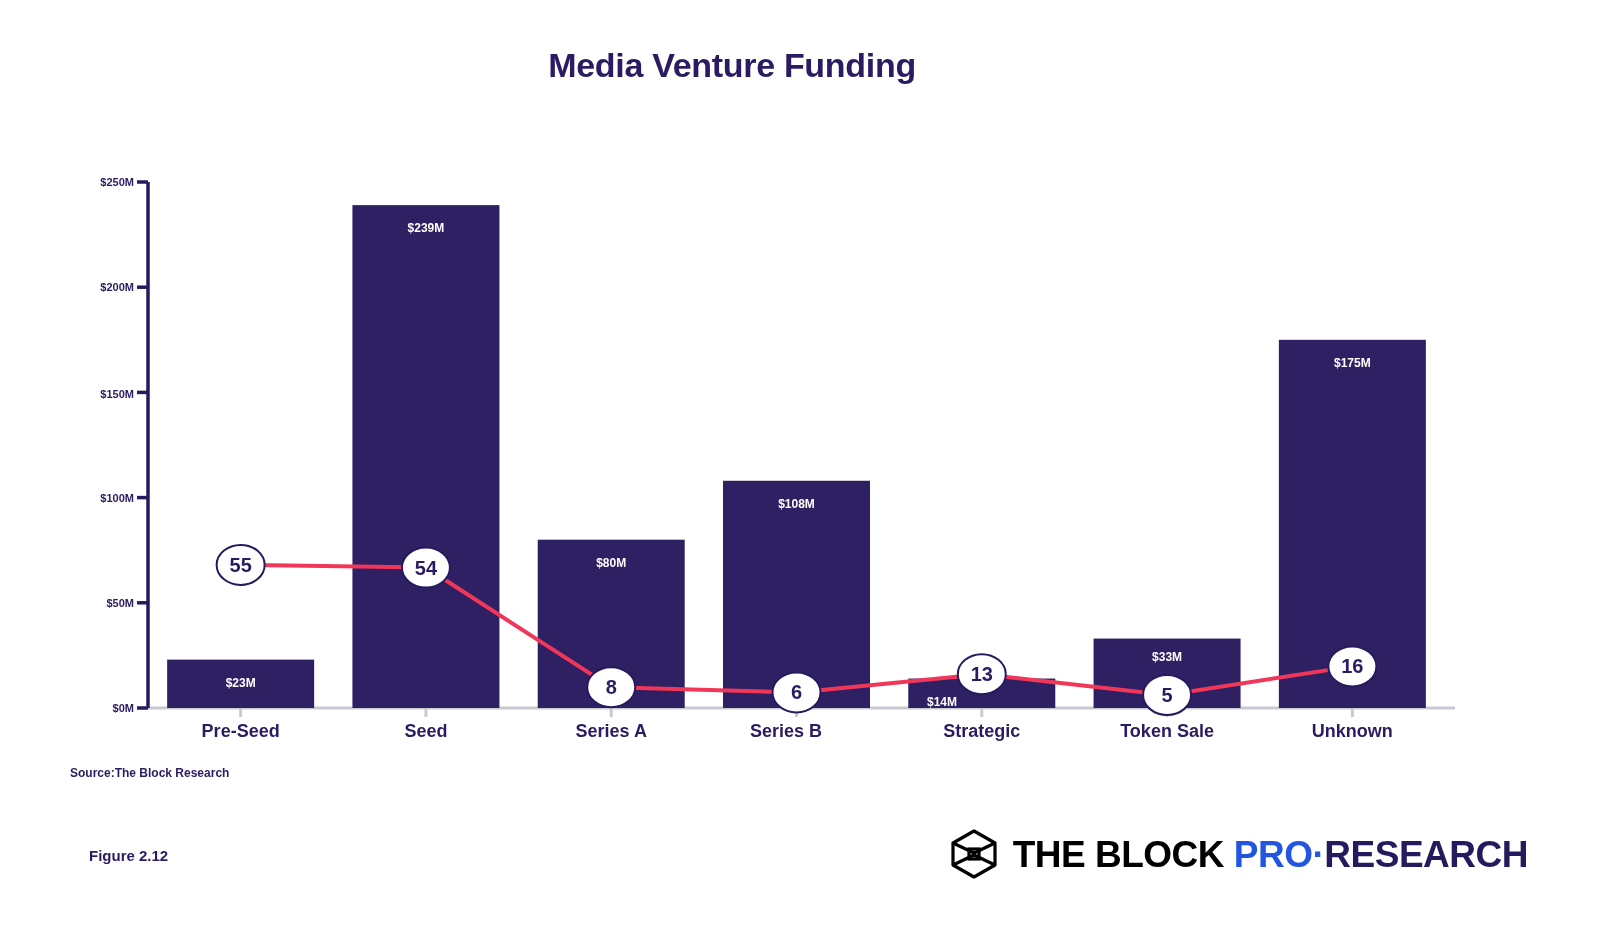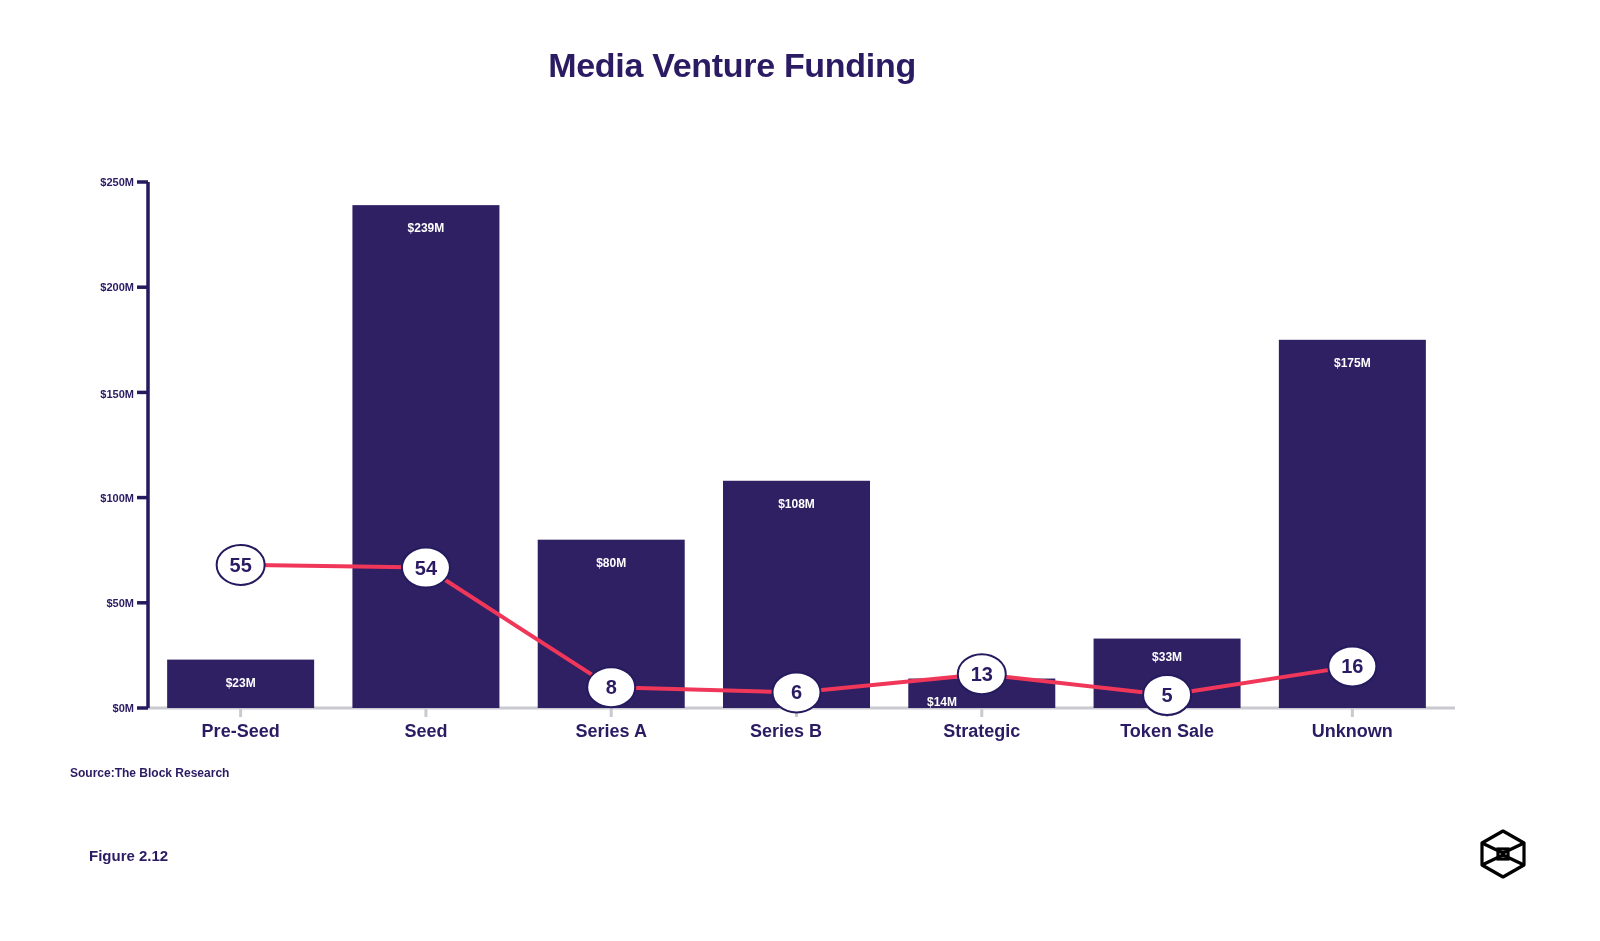--- a/index.html
+++ b/index.html
@@ -217,13 +217,16 @@
 
 <div id="logo">
   <span>
     <svg id="logo-mark" width="50" height="52" viewBox="0 0 50 52">
       <polygon points="25,3 46,15 46,37 25,49 4,37 4,15" fill="none" stroke="#000000" stroke-width="3.2" stroke-linejoin="round"></polygon>
       <polyline points="4,15 25,25 46,15" fill="none" stroke="#000000" stroke-width="3.2" stroke-linejoin="round"></polyline>
       <polyline points="4,37 25,27 46,37" fill="none" stroke="#000000" stroke-width="3.2" stroke-linejoin="round"></polyline>
       <rect x="20" y="21" width="10" height="10" fill="none" stroke="#000000" stroke-width="3.2"></rect>
     </svg>
   </span>
+  <span id="logo-text">
+    <span class="logo-the-block">THE BLOCK</span><span>&nbsp;</span><span class="logo-pro">PRO</span><span class="logo-dot">·</span><span class="logo-research">RESEARCH</span>
+  </span>
 </div>
 
 </body></html>

